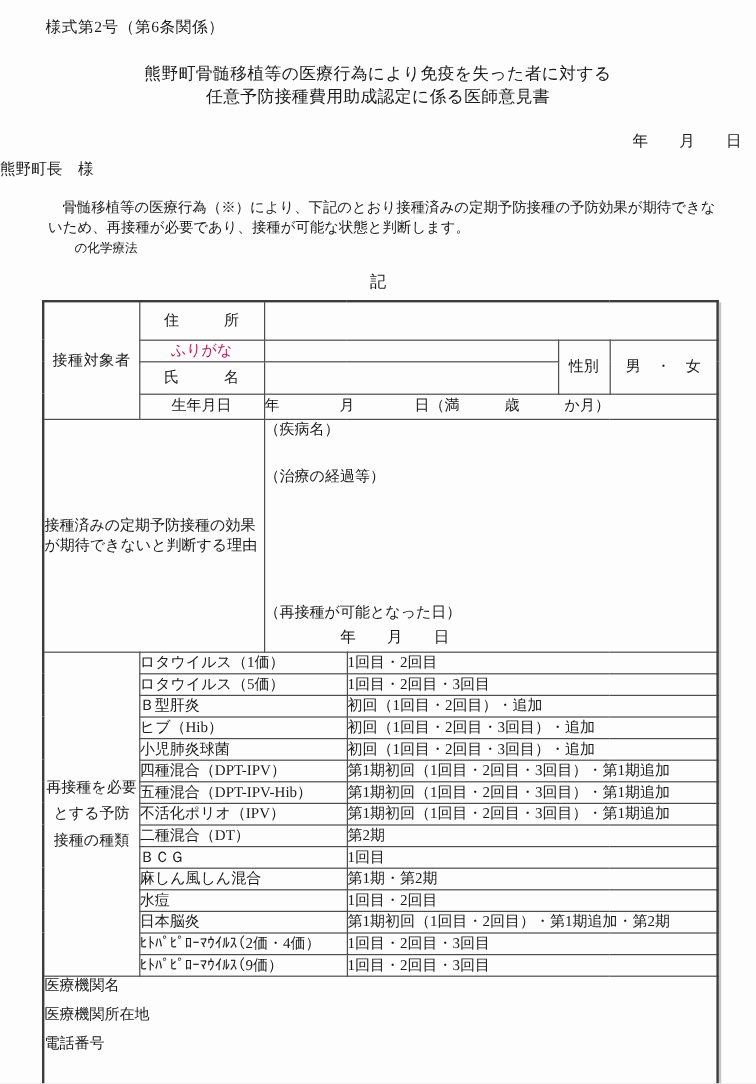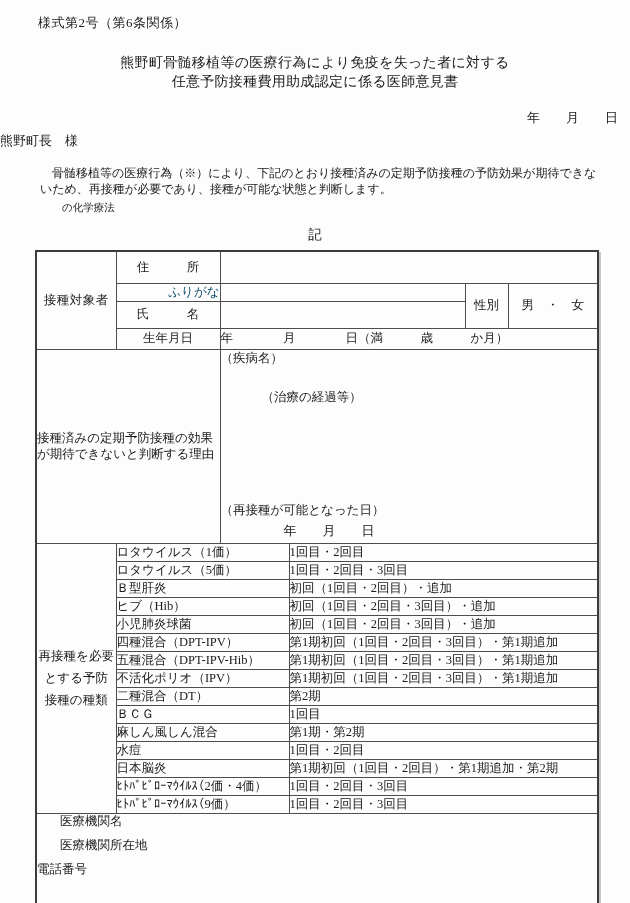--- a/index.html
+++ b/index.html
@@ -27,41 +27,41 @@
     width:562px;margin:6px 0 0 35px;
     border:2px solid #3c3c3c;
     box-shadow:2px 2px 0 #c6c6c6;
   }
   table.form td{
     border:1px solid #4d4d4d;
     font-size:12.5px;padding:0;overflow:hidden;
   }
   td.sec-label{text-align:center;vertical-align:middle;font-size:13px;letter-spacing:.5px;}
   td.row-label{text-align:center;vertical-align:middle;font-size:13px;}
-  td.furigana-label{text-align:right;vertical-align:middle;font-size:9.5px;color:#0c4a6e;
+  td.furigana-label{text-align:center;vertical-align:middle;font-size:9.5px;color:#be185d;
     border-bottom:1px dashed #b0b0b0;}
   td.furigana-input{border-bottom:1px dashed #b0b0b0;}
   td.name-label{border-top:1px dashed #b0b0b0;}
   td.name-input{border-top:1px dashed #b0b0b0;}
   td.sex-label{text-align:center;vertical-align:middle;font-size:13px;}
   td.sex-options{text-align:center;vertical-align:middle;font-size:13px;}
   td.birthdate-value{font-size:13px;vertical-align:middle;padding-left:58px;}
 
   td.reason-label{vertical-align:middle;text-align:left;padding-left:4px;font-size:12.5px;line-height:16px;}
   td.reason-content{vertical-align:top;padding:3px 4px 0 9px;font-size:12.5px;line-height:16px;}
-  .rc-treatment{margin-top:23px;padding-left:41px;}
+  .rc-treatment{margin-top:23px;}
   .rc-revacc{margin-top:97px;}
   .rc-date{margin-top:5px;padding-left:63px;font-size:13px;}
 
   td.vaccines-label{text-align:center;vertical-align:middle;font-size:12.5px;line-height:22px;}
   td.vaccine-name{padding-left:6px;font-size:12px;vertical-align:middle;}
   td.vaccine-dose{padding-left:8px;font-size:12px;vertical-align:middle;}
 
   td.footer-cell{vertical-align:top;padding:10px 0 0 5px;font-size:12.5px;line-height:14px;}
-  .footer-row{margin-bottom:10px;padding-left:23px;}
+  .footer-row{margin-bottom:10px;}
 </style>
 </head>
 <body>
 
 <div class="page">
 
   <div class="form-no">様式第2号（第6条関係）</div>
 
   <div class="doc-title">
     <div>熊野町骨髄移植等の医療行為により免疫を失った者に対する</div>

